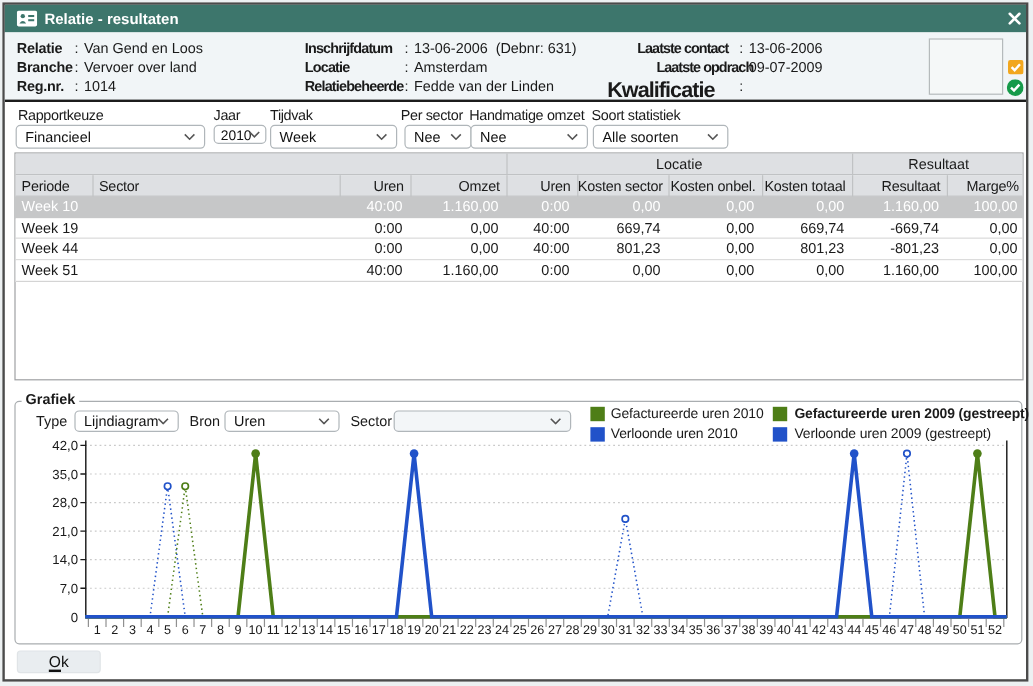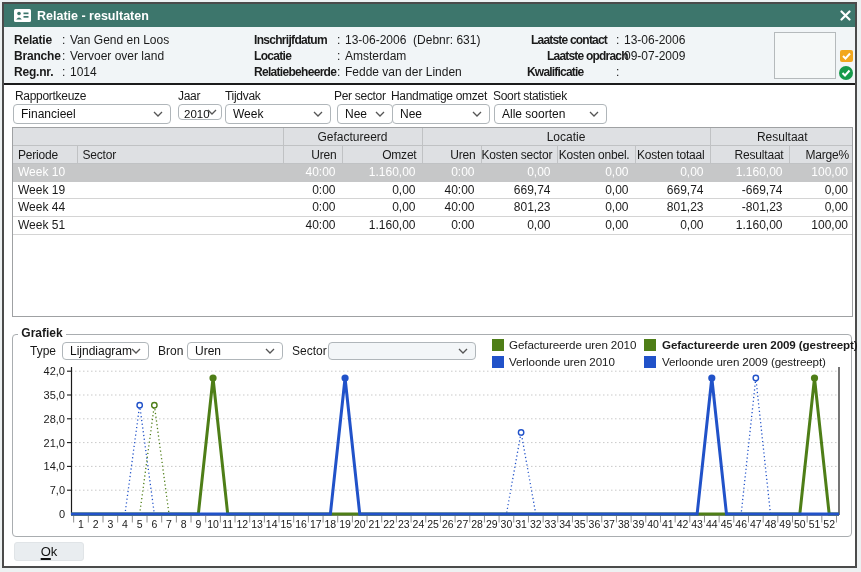--- a/index.html
+++ b/index.html
@@ -37,21 +37,21 @@
 <div style="position:absolute;left:341px;top:22px;font-size:12px;font-weight:normal;color:#1a1a1a;white-space:nowrap;">Amsterdam</div>
 <div style="position:absolute;left:250px;top:38px;font-size:12px;letter-spacing:-0.7px;font-weight:bold;color:#1a1a1a;white-space:nowrap;">Relatiebeheerde</div>
 <div style="position:absolute;left:333px;top:38px;font-size:12px;font-weight:normal;color:#1a1a1a;white-space:nowrap;">:</div>
 <div style="position:absolute;left:341px;top:38px;font-size:12px;font-weight:normal;color:#1a1a1a;white-space:nowrap;">Fedde van der Linden</div>
 <div style="position:absolute;left:527px;top:6px;font-size:12px;letter-spacing:-0.8px;font-weight:bold;color:#1a1a1a;white-space:nowrap;">Laatste contact</div>
 <div style="position:absolute;left:612px;top:6px;font-size:12px;font-weight:normal;color:#1a1a1a;white-space:nowrap;">:</div>
 <div style="position:absolute;left:620px;top:6px;font-size:12px;font-weight:normal;color:#1a1a1a;white-space:nowrap;">13-06-2006</div>
 <div style="position:absolute;left:527px;top:22px;font-size:12px;letter-spacing:-0.8px;font-weight:bold;color:#1a1a1a;white-space:nowrap;padding-left:16px;">Laatste opdrach</div>
 <div style="position:absolute;left:612px;top:22px;font-size:12px;font-weight:normal;color:#1a1a1a;white-space:nowrap;">:</div>
 <div style="position:absolute;left:620px;top:22px;font-size:12px;font-weight:normal;color:#1a1a1a;white-space:nowrap;">09-07-2009</div>
-<div style="position:absolute;left:523px;top:38px;font-size:12px;letter-spacing:-0.8px;font-weight:bold;color:#1a1a1a;white-space:nowrap;">Kwalificatie</div>
+<div style="position:absolute;left:502px;top:38px;font-size:18px;letter-spacing:-0.8px;font-weight:bold;color:#1a1a1a;white-space:nowrap;">Kwalificatie</div>
 <div style="position:absolute;left:612px;top:38px;font-size:12px;font-weight:normal;color:#1a1a1a;white-space:nowrap;">:</div>
 <div style="position:absolute;left:620px;top:38px;font-size:12px;font-weight:normal;color:#1a1a1a;white-space:nowrap;"></div>
 <div class="abs" style="left:770px;top:5px;width:62px;height:47px;background:#f5f8f8;border:1px solid #b5babc"></div>
 <svg class="abs" style="left:836px;top:23px" width="13" height="12" viewBox="0 0 13 12">
           <rect x="0" y="0" width="13" height="12" rx="2" fill="#f2a71e"></rect>
           <polyline points="3,6 5.5,8.5 10,3.5" fill="none" stroke="#fff" stroke-width="2"></polyline>
         </svg>
 <svg class="abs" style="left:835px;top:39px" width="14" height="14" viewBox="0 0 14 14">
           <circle cx="7" cy="7" r="7" fill="#169a4a"></circle>
           <polyline points="3.5,7 6,9.5 10.5,4.5" fill="none" stroke="#fff" stroke-width="2"></polyline>
@@ -76,21 +76,20 @@
           <polyline points="1,1 5,5 9,1" fill="none" stroke="#555" stroke-width="1.3"></polyline>
         </svg></div>
 <div style="position:absolute;left:388px;top:100px;width:98px;height:20px;background:#fff;border:1px solid #b0b6ba;border-radius:4px;box-sizing:border-box;font-size:12px;line-height:18px;color:#111;white-space:nowrap"><span style="padding-left:7px">Nee</span><svg style="position:absolute;right:7px;top:50%;margin-top:-3px" width="10" height="6" viewBox="0 0 10 6">
           <polyline points="1,1 5,5 9,1" fill="none" stroke="#555" stroke-width="1.3"></polyline>
         </svg></div>
 <div style="position:absolute;left:490px;top:100px;width:113px;height:20px;background:#fff;border:1px solid #b0b6ba;border-radius:4px;box-sizing:border-box;font-size:12px;line-height:18px;color:#111;white-space:nowrap"><span style="padding-left:7px">Alle soorten</span><svg style="position:absolute;right:7px;top:50%;margin-top:-3px" width="10" height="6" viewBox="0 0 10 6">
           <polyline points="1,1 5,5 9,1" fill="none" stroke="#555" stroke-width="1.3"></polyline>
         </svg></div>
 <div class="abs" style="left:8px;top:123px;width:841px;height:190px;border:1px solid #9fa1a3;background:#fff">
 <div class="abs" style="left:0;top:0;width:839px;height:18px;background:#dee0e3;border-bottom:1px solid #c0c2c4"></div>
-<div class="abs" style="left:269.5px;top:0;width:139.0px;height:18px;border-left:1px solid #c0c2c4;font-size:12px;line-height:18px;text-align:center;color:#1a1a1a">Gefactureerd</div>
 <div class="abs" style="left:408.5px;top:0;width:288.0px;height:18px;border-left:1px solid #c0c2c4;font-size:12px;line-height:18px;text-align:center;color:#1a1a1a">Locatie</div>
 <div class="abs" style="left:696.5px;top:0;width:144.5px;height:18px;border-left:1px solid #c0c2c4;font-size:12px;line-height:18px;text-align:center;color:#1a1a1a">Resultaat</div>
 <div class="abs" style="left:0;top:18px;width:839px;height:18px;background:#dee0e3;border-bottom:1px solid #c0c2c4"></div>
 <div class="abs" style="left:0px;top:18px;width:63.5px;height:18px;font-size:12px;letter-spacing:-0.2px;line-height:18px;padding-left:5px;text-align:left;color:#1a1a1a;box-sizing:border-box;white-space:nowrap">Periode</div>
 <div class="abs" style="left:63.5px;top:18px;width:206.0px;height:18px;border-left:1px solid #c0c2c4;font-size:12px;letter-spacing:-0.2px;line-height:18px;padding-left:5px;text-align:left;color:#1a1a1a;box-sizing:border-box;white-space:nowrap">Sector</div>
 <div class="abs" style="left:269.5px;top:18px;width:59.0px;height:18px;border-left:1px solid #c0c2c4;font-size:12px;letter-spacing:-0.2px;line-height:18px;padding-right:5px;text-align:right;color:#1a1a1a;box-sizing:border-box;white-space:nowrap">Uren</div>
 <div class="abs" style="left:328.5px;top:18px;width:80.0px;height:18px;border-left:1px solid #c0c2c4;font-size:12px;letter-spacing:-0.2px;line-height:18px;padding-right:5px;text-align:right;color:#1a1a1a;box-sizing:border-box;white-space:nowrap">Omzet</div>
 <div class="abs" style="left:408.5px;top:18px;width:59.0px;height:18px;border-left:1px solid #c0c2c4;font-size:12px;letter-spacing:-0.2px;line-height:18px;padding-right:5px;text-align:right;color:#1a1a1a;box-sizing:border-box;white-space:nowrap">Uren</div>
 <div class="abs" style="left:467.5px;top:18px;width:76.0px;height:18px;border-left:1px solid #c0c2c4;font-size:12px;letter-spacing:-0.2px;line-height:18px;padding-right:5px;text-align:right;color:#1a1a1a;box-sizing:border-box;white-space:nowrap">Kosten sector</div>
 <div class="abs" style="left:543.5px;top:18px;width:78.0px;height:18px;border-left:1px solid #c0c2c4;font-size:12px;letter-spacing:-0.2px;line-height:18px;padding-right:5px;text-align:right;color:#1a1a1a;box-sizing:border-box;white-space:nowrap">Kosten onbel.</div>

